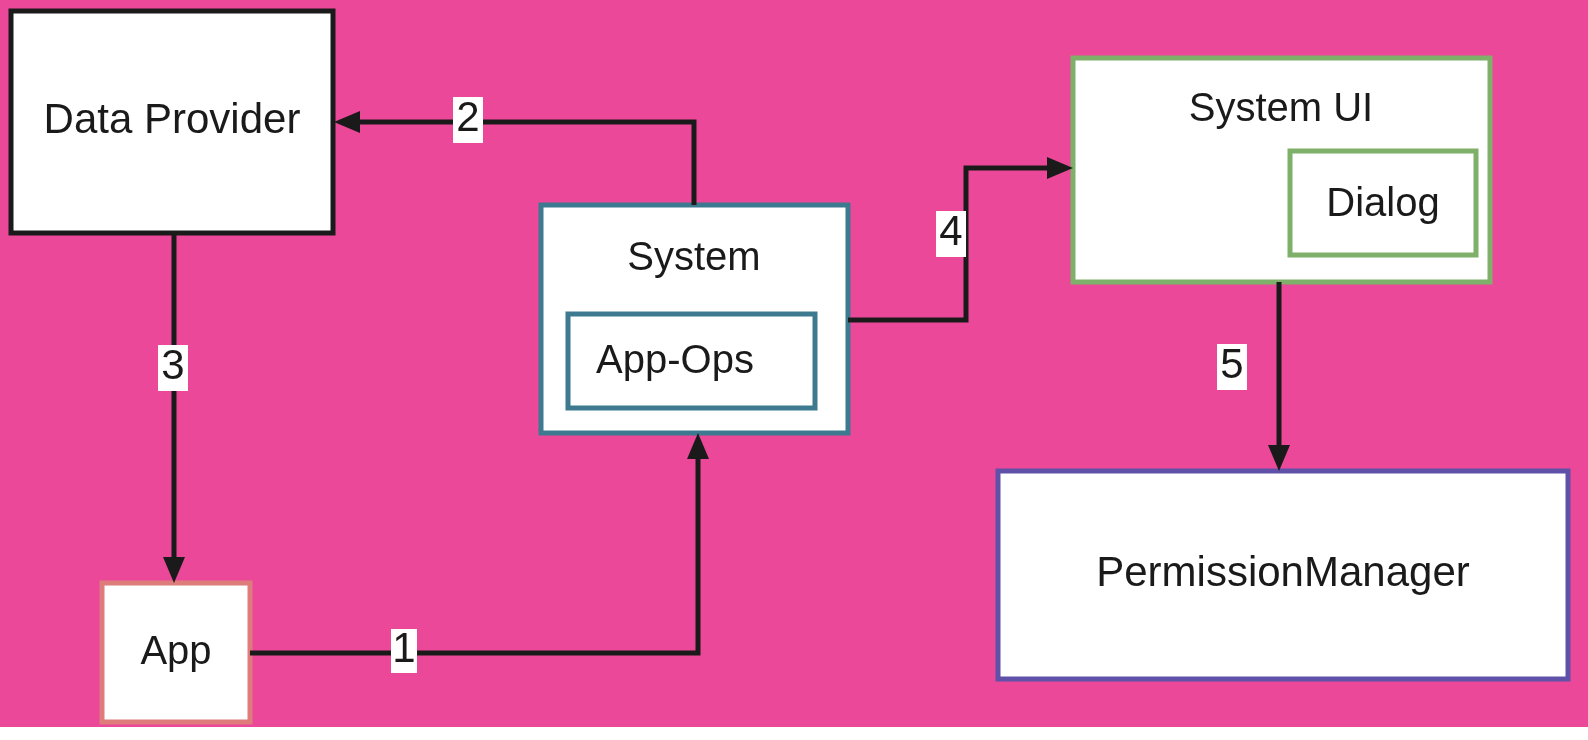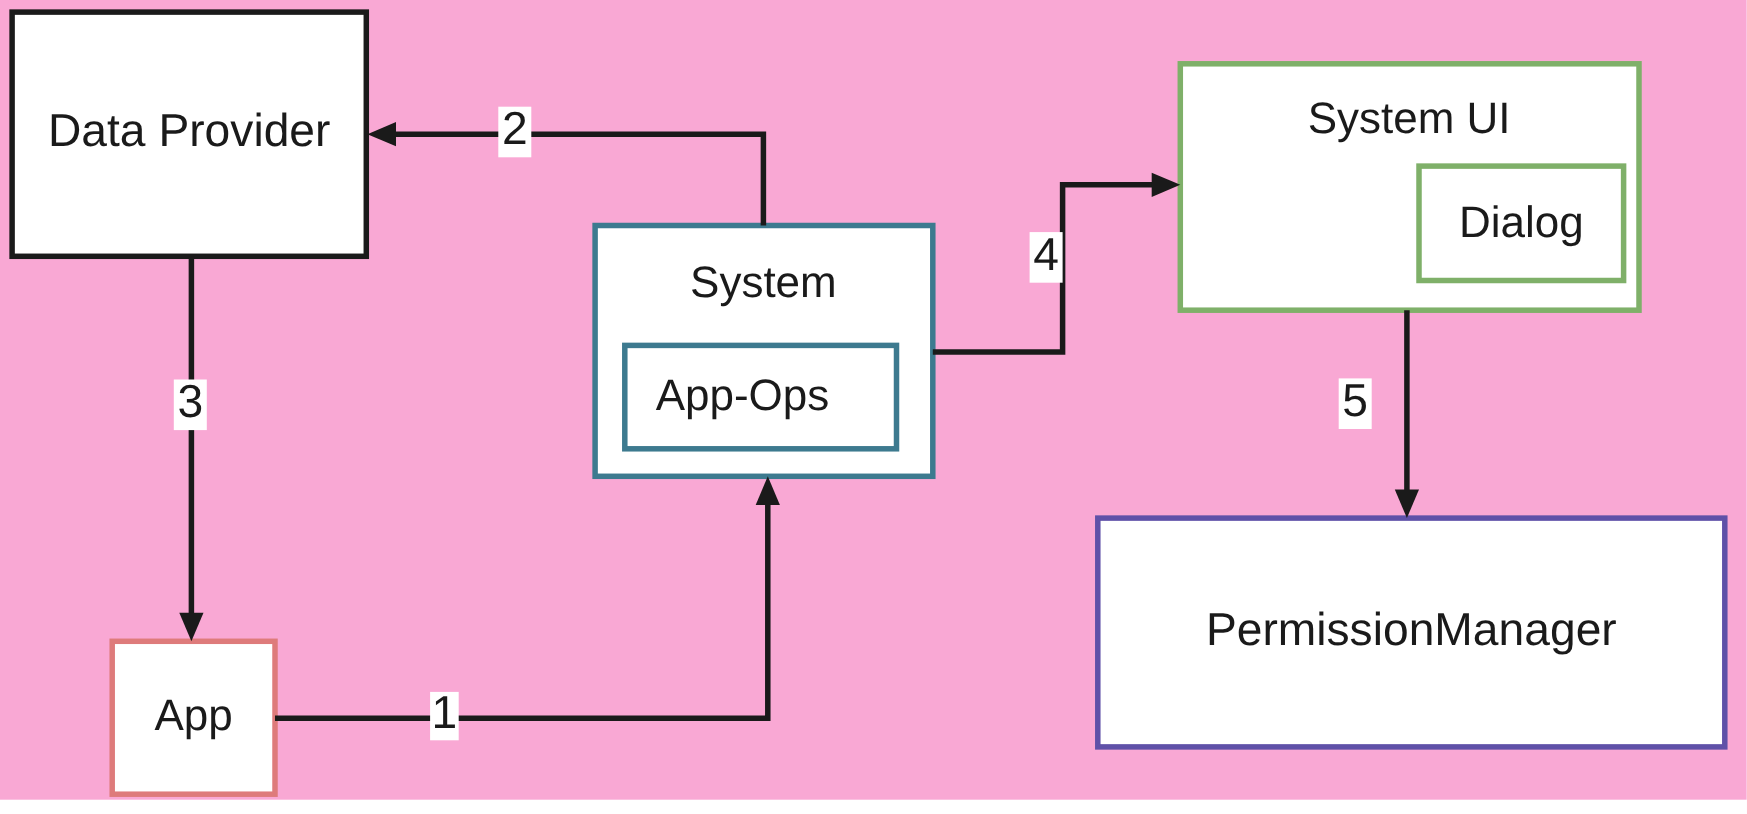--- a/index.html
+++ b/index.html
@@ -10,21 +10,21 @@
   body {
     width: 1588px;
     height: 740px;
     font-family: "Liberation Sans", sans-serif;
     overflow: hidden;
   }
   #diagram-root {
     position: relative;
     width: 1588px;
     height: 727px;
-    background: #f9a8d4;
+    background: #ec4899;
   }
   svg.diagram {
     display: block;
     width: 1588px;
     height: 740px;
   }
   .node-rect {
     fill: #ffffff;
   }
   .node-label {

